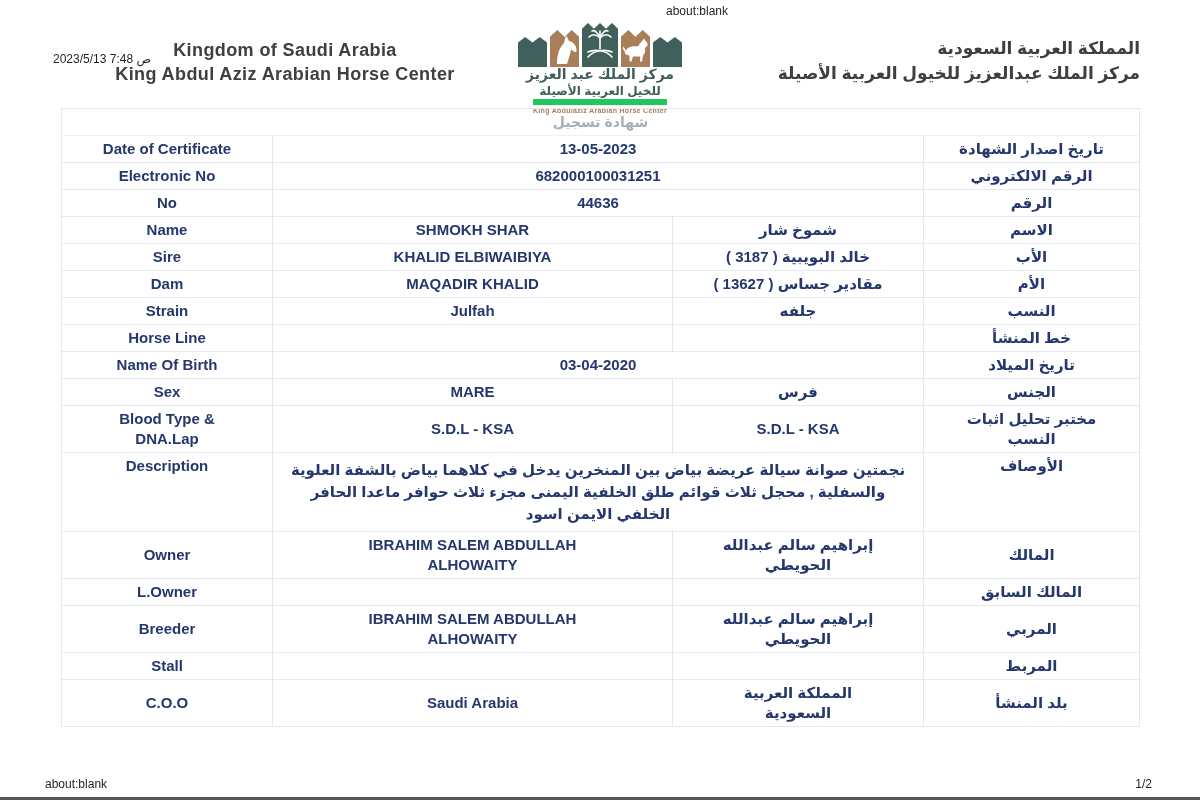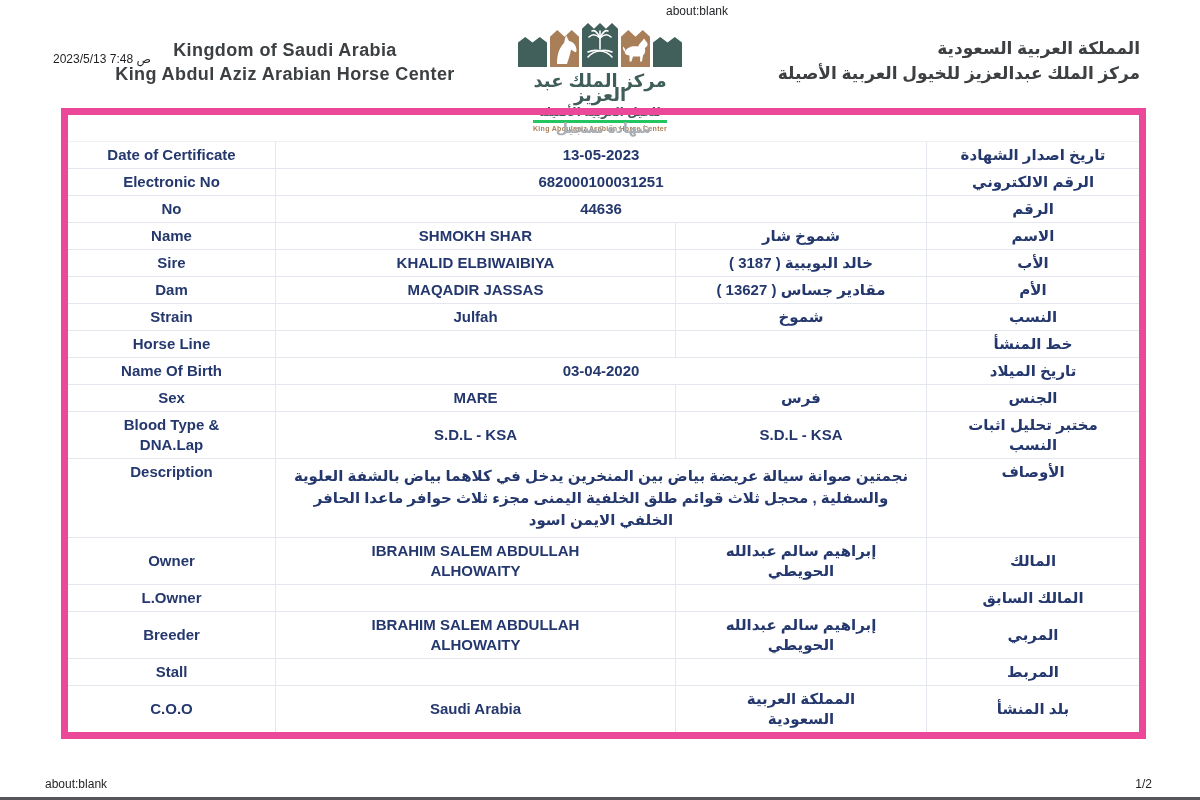--- a/index.html
+++ b/index.html
@@ -24,26 +24,26 @@
   .blocks{display:flex;align-items:flex-end;justify-content:center;gap:3px;height:44px;}
   .blk{position:relative;}
   .blk svg{position:absolute;left:0;bottom:1px;}
   .teal{background:#41605c;}
   .brown{background:#a87f58;}
   .z2{clip-path:polygon(0 18%,25% 0,50% 18%,75% 0,100% 18%,100% 100%,0 100%);}
   .z3{clip-path:polygon(0 13%,16.6% 0,33.3% 13%,50% 0,66.6% 13%,83.3% 0,100% 13%,100% 100%,0 100%);}
   .b1,.b5{width:29px;height:30px;}
   .b2,.b4{width:29px;height:37px;}
   .b3{width:36px;height:44px;}
-  .logo-ar1{font-size:18px;font-weight:bold;color:#3f5d59;margin-top:7px;line-height:14px;direction:rtl;}
-  .logo-ar2{font-size:12px;font-weight:bold;color:#3f5d59;line-height:13px;direction:rtl;border-bottom:3px solid #22c55e;display:inline-block;padding:0 6px 1px;}
+  .logo-ar1{font-size:14px;font-weight:bold;color:#3f5d59;margin-top:0;line-height:14px;direction:rtl;}
+  .logo-ar2{font-size:12px;font-weight:bold;color:#3f5d59;line-height:13px;direction:rtl;border-bottom:6px solid #22c55e;display:inline-block;padding:0 6px 1px;}
   .logo-en{font-size:7px;font-weight:bold;color:#a87f58;letter-spacing:.3px;margin-top:2px;line-height:8px;}
   
   table.cert{position:absolute;top:108px;left:61px;width:1078px;border-collapse:collapse;table-layout:fixed;
-             border:7px solid #ec4899;}
+             border:1px solid #ec4899;}
   table.cert td{border:1px solid #e4e7ed;text-align:center;vertical-align:middle;
                 padding:3px 8px;height:26px;box-sizing:border-box;
                 font-weight:bold;color:#25386e;font-size:15px;line-height:20px;}
   tr.title-row-ar td{color:#a9adb4;font-size:14px;height:23px;border-bottom:1px solid #eef0f4;direction:rtl;}
   tr.title-row-en td{color:#b0b4ba;font-size:15px;letter-spacing:1.5px;height:24px;}
   td.c-enlabel span{display:inline-block;max-width:150px;}
   td.c-enval span{display:inline-block;max-width:280px;}
   td.c-arval{direction:rtl;}
   td.c-arval span{display:inline-block;max-width:170px;}
   td.c-arlabel{direction:rtl;}
@@ -142,28 +142,28 @@
         <td class="c-arlabel"><span>الاسم</span></td>
       </tr>
       <tr>
         <td class="c-enlabel"><span>Sire</span></td>
         <td class="c-enval"><span>KHALID ELBIWAIBIYA</span></td>
         <td class="c-arval"><span>خالد البويبية ( 3187 )</span></td>
         <td class="c-arlabel"><span>الأب</span></td>
       </tr>
       <tr>
         <td class="c-enlabel"><span>Dam</span></td>
-        <td class="c-enval"><span>MAQADIR JASSAS</span></td>
+        <td class="c-enval"><span>MAQADIR KHALID</span></td>
         <td class="c-arval"><span>مقادير جساس ( 13627 )</span></td>
         <td class="c-arlabel"><span>الأم</span></td>
       </tr>
       <tr>
         <td class="c-enlabel"><span>Strain</span></td>
         <td class="c-enval"><span>Julfah</span></td>
-        <td class="c-arval"><span>شموخ</span></td>
+        <td class="c-arval"><span>جلفه</span></td>
         <td class="c-arlabel"><span>النسب</span></td>
       </tr>
       <tr>
         <td class="c-enlabel"><span>Horse Line</span></td>
         <td class="c-enval"><span></span></td>
         <td class="c-arval"><span></span></td>
         <td class="c-arlabel"><span>خط المنشأ</span></td>
       </tr>
       <tr>
         <td class="c-enlabel"><span>Name Of Birth</span></td>

